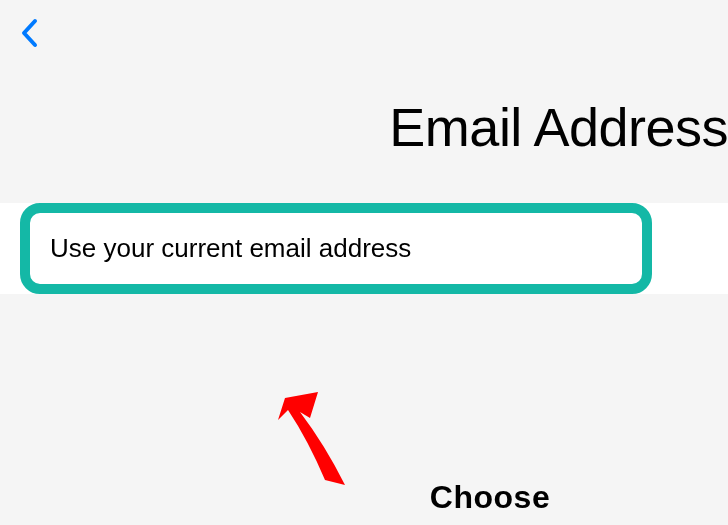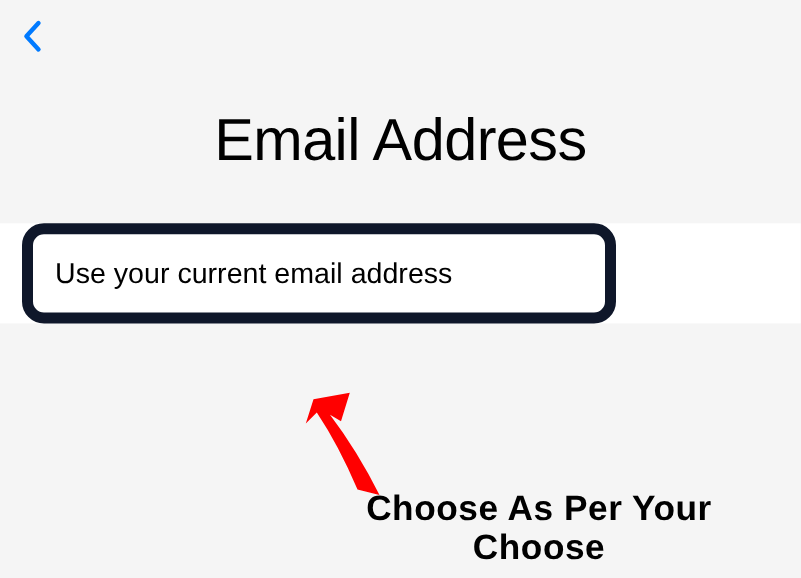--- a/index.html
+++ b/index.html
@@ -26,39 +26,39 @@
       color: #007aff;
       cursor: pointer;
       font-size: 26px;
     }
     .back-chevron {
       margin-right: 6px;
       display: flex;
       align-items: center;
     }
     .page-title {
-      text-align: center;
+      text-align: right;
       font-size: 54px;
       font-weight: 300;
       color: #000;
       margin-top: 30px;
       margin-bottom: 45px;
       letter-spacing: -0.5px;
     }
     .options-container {
       background: #fff;
       margin: 0;
     }
     .options-box {
-      border: 10px solid #0f172a;
+      border: 10px solid #14b8a6;
       border-radius: 20px;
       background: #fff;
       margin: 0 20px 0 20px;
       padding: 8px 0;
-      width: 540px;
+      width: 632px;
     }
     .option-item {
       padding: 12px 20px;
       font-size: 26px;
       color: #000;
       cursor: pointer;
       font-weight: 400;
     }
     .annotation {
       position: absolute;
@@ -101,16 +101,15 @@
   <div class="options-box">
     <div class="option-item">Use your current email address</div>
   </div>
 </div>
 
 <div class="annotation">
   <svg class="arrow-svg" width="130" height="110" viewBox="0 0 130 110">
     <path d="M 35 8 L 68 2 L 60 28 L 50 22 Q 75 55 95 95 L 75 90 Q 58 50 38 20 L 28 30 Z" fill="#ff0000"></path>
   </svg>
   <div class="annotation-text">
-    <div>Choose As Per Your</div>
     <div>Choose</div>
   </div>
 </div>
 
 </body></html>

